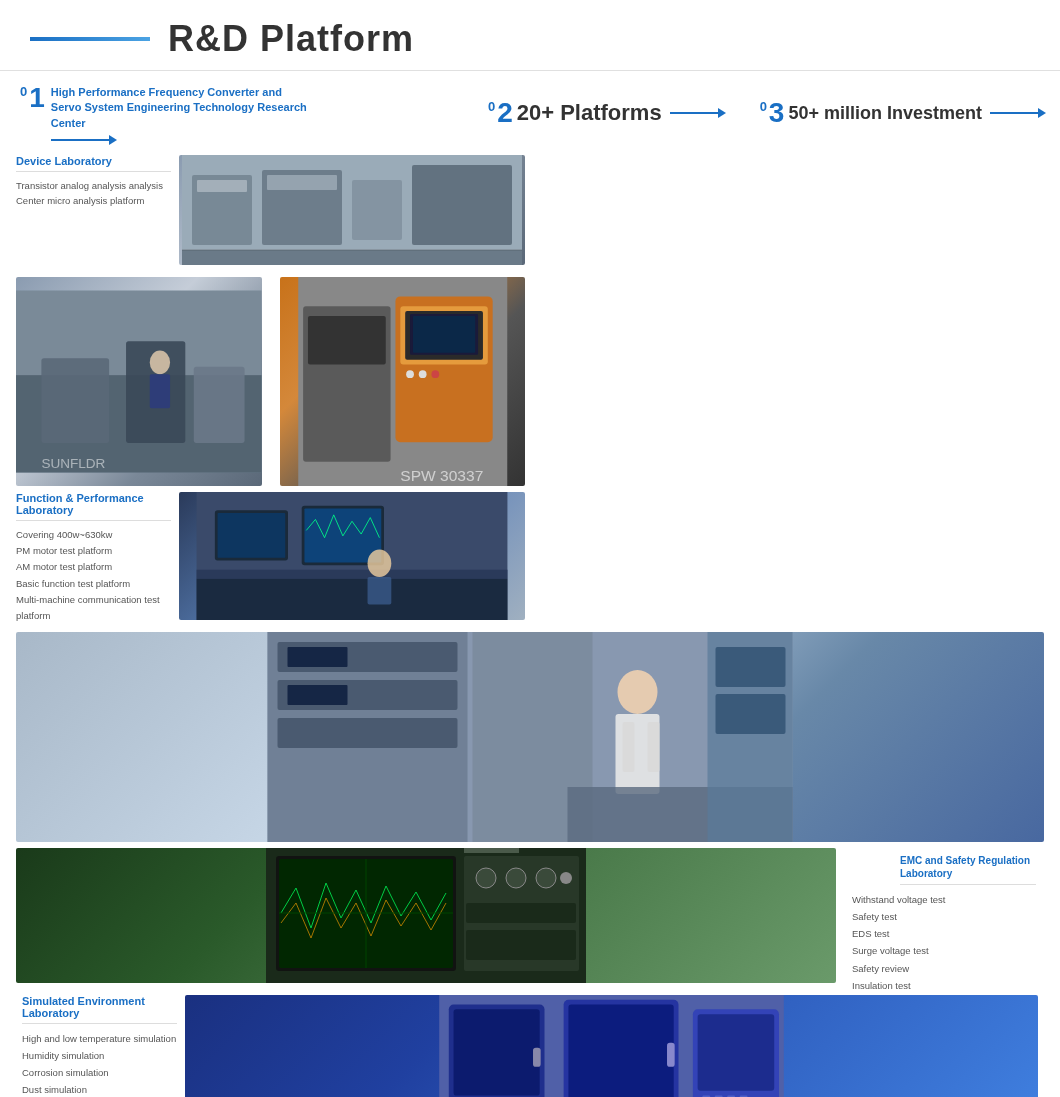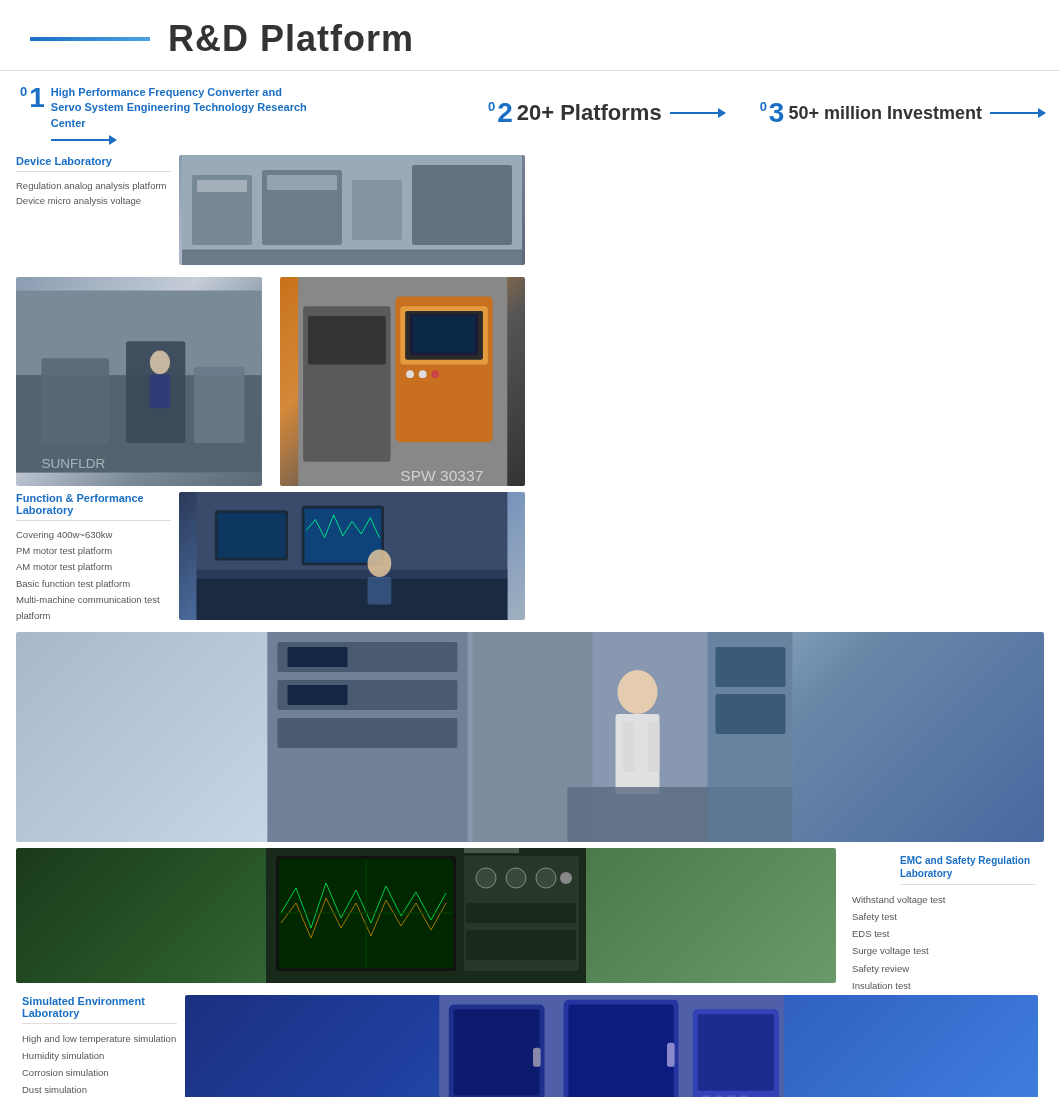--- a/index.html
+++ b/index.html
@@ -299,22 +299,22 @@
   </div>
 </div>
 
 <div class="main-content">
 
   <div class="left-col">
 
     <div class="device-lab">
       <div class="device-lab-text">
         <div class="device-lab-title">Device Laboratory</div>
-        <div class="device-lab-item">Regulation analog analysis platform</div>
-        <div class="device-lab-item">Device micro analysis voltage</div>
+        <div class="device-lab-item">Transistor analog analysis analysis</div>
+        <div class="device-lab-item">Center micro analysis platform</div>
       </div>
 
       <div class="lab-image img-factory-1" style="height:110px;">
         <svg class="img-sim" viewBox="0 0 340 110" xmlns="http://www.w3.org/2000/svg">
 
           <rect width="340" height="110" fill="#9aabb8"></rect>
           <rect x="10" y="20" width="60" height="70" rx="2" fill="#6a7a88" opacity="0.7"></rect>
           <rect x="80" y="15" width="80" height="75" rx="2" fill="#5a6a78" opacity="0.7"></rect>
           <rect x="170" y="25" width="50" height="60" rx="2" fill="#7a8a98" opacity="0.7"></rect>
           <rect x="230" y="10" width="100" height="80" rx="2" fill="#4a5a68" opacity="0.7"></rect>

